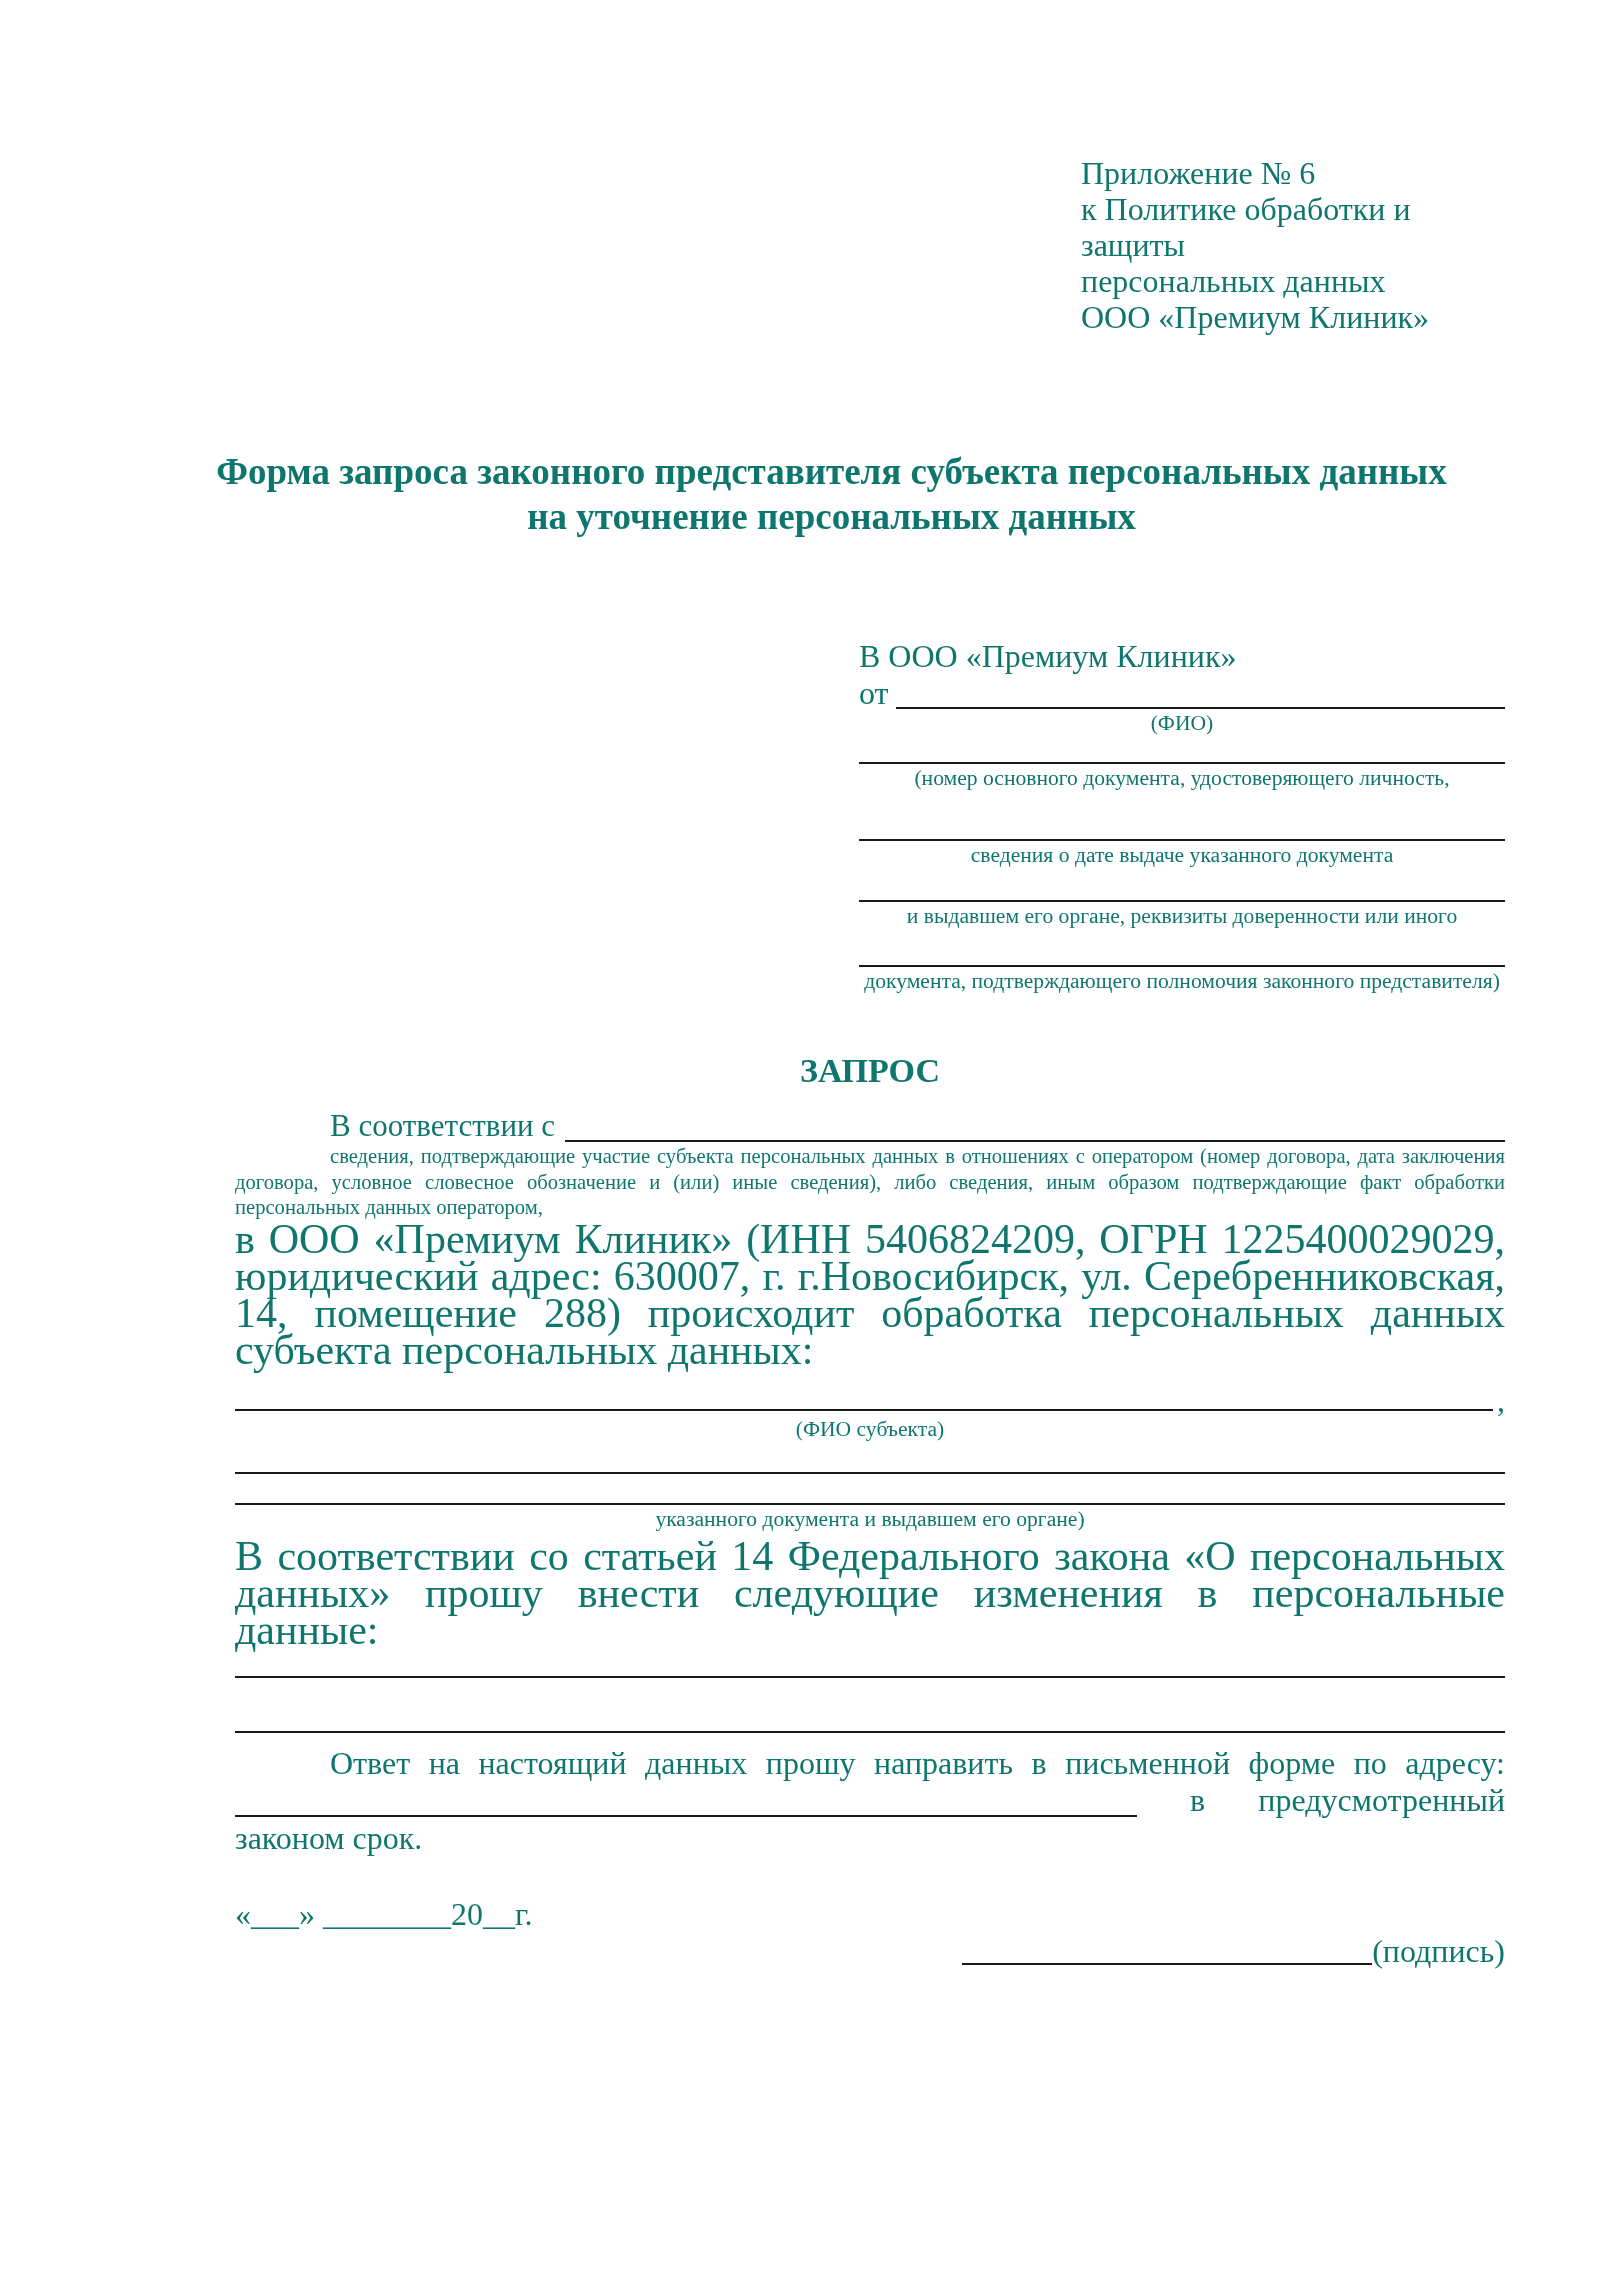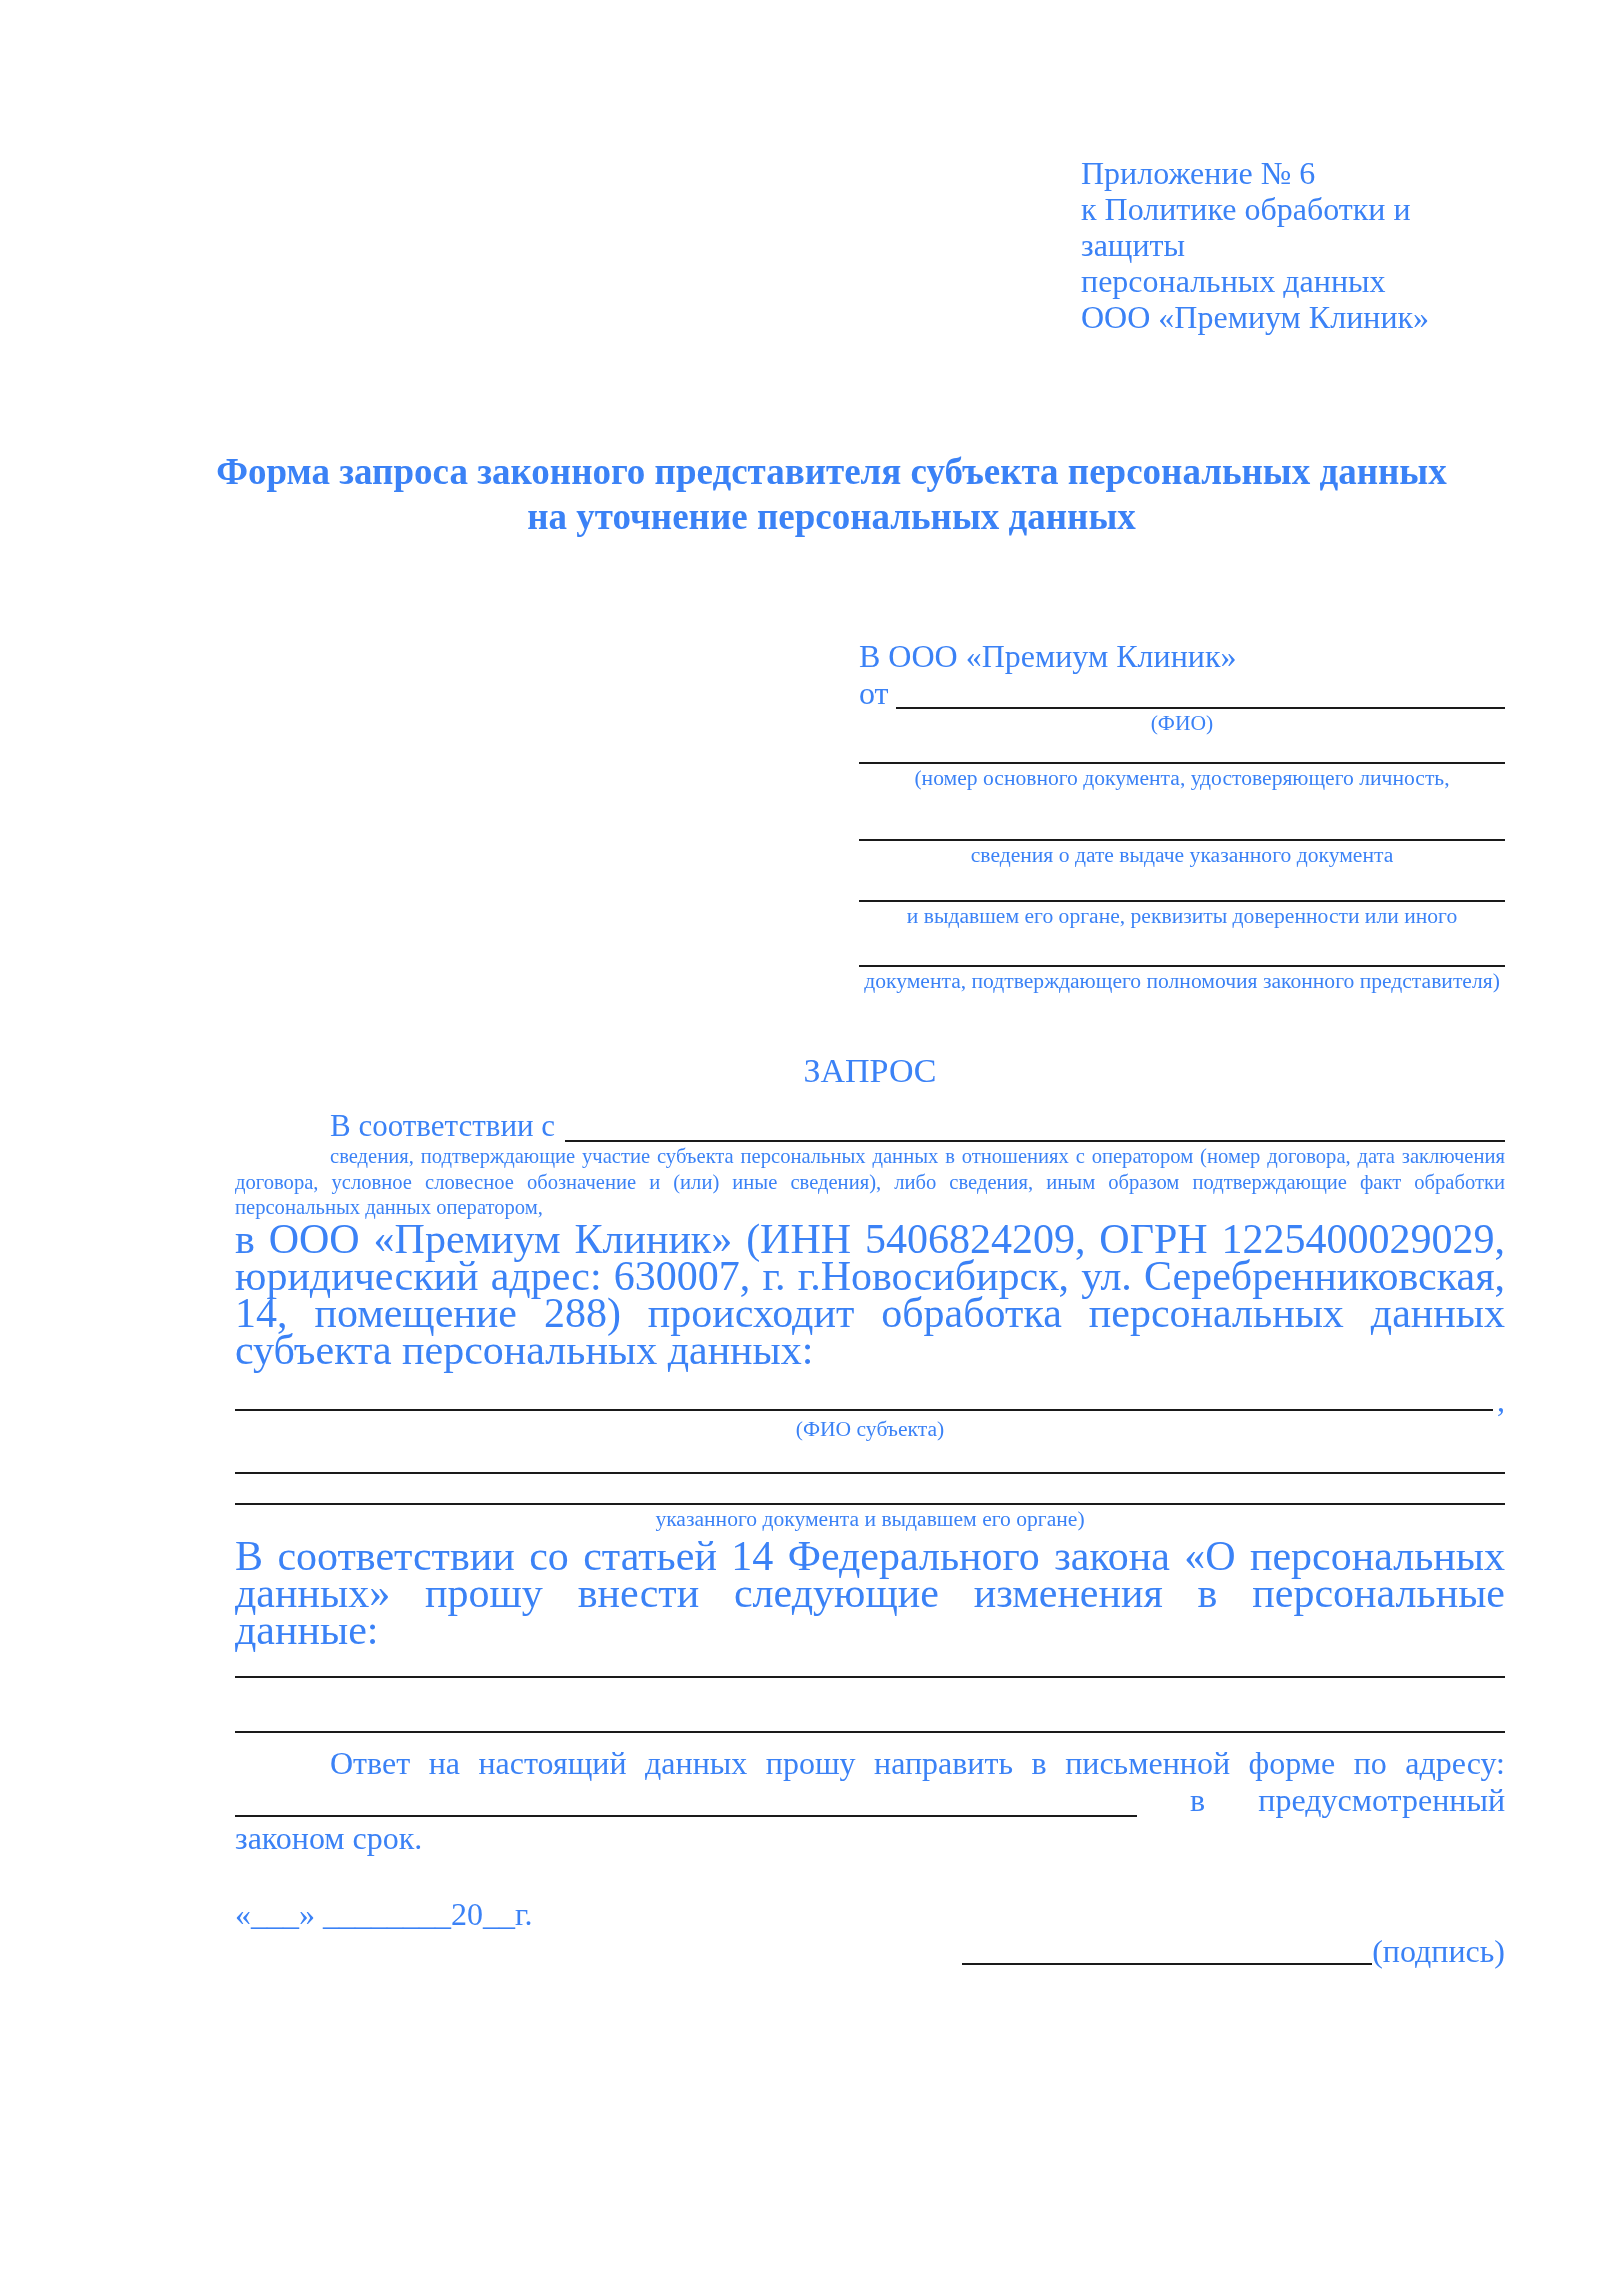--- a/index.html
+++ b/index.html
@@ -1,21 +1,21 @@
 <!DOCTYPE html>
 <html lang="ru"><head>
 <meta charset="utf-8">
 <style>
   html, body { margin: 0; padding: 0; background: #ffffff; }
   .page {
     position: relative;
     width: 1621px;
     height: 2293px;
     background: #ffffff;
-    color: #3b82f6;
+    color: #0f766e;
     font-family: "Liberation Serif", "DejaVu Serif", serif;
     overflow: hidden;
   }
   .content {
     position: absolute;
     left: 235px;
     top: 0;
     width: 1270px;
     padding-top: 155px;
   }
@@ -39,21 +39,21 @@
   .fill-line { flex: 1 1 auto; border-bottom: 2.9px solid #1a1a1a; height: 0; margin-bottom: 2px; }
   .from-row .fill-line { margin-left: 7.8px; margin-bottom: 0; }
   .cap { font-size: 21.6px; line-height: 25.5px; text-align: center; }
   .cap.m2 { margin-top: 2px; }
   .rule { border-bottom: 2.9px solid #1a1a1a; height: 0; }
   .addressee .rule.r1 { margin-top: 25.5px; }
   .addressee .rule.r2 { margin-top: 47px; }
   .addressee .rule.r3 { margin-top: 32px; }
   .addressee .rule.r4 { margin-top: 35px; }
   
-  .zapros { margin-top: 57px; text-align: center; font-size: 34px; line-height: 39px; }
+  .zapros { margin-top: 57px; text-align: center; font-size: 34px; line-height: 39px; font-weight: bold; }
   .accordance-row { display: flex; align-items: flex-end; margin-top: 17px; font-size: 31px; line-height: 37px; justify-content: flex-end; }
   .accordance-row .lbl { margin-left: 95px; white-space: nowrap; }
   .accordance-row .fill-line { margin-left: 9.8px; }
   .note {
     font-size: 20.6px; line-height: 25.5px;
     text-align: justify; text-indent: 95px;
   }
   .body-p { font-size: 42px; line-height: 37px; text-align: justify; }
   .fio-row { display: flex; align-items: flex-end; margin-top: 17.6px; font-size: 32px; line-height: 29px; }
   .fio-row .fill-line { margin-bottom: 3.9px; }

